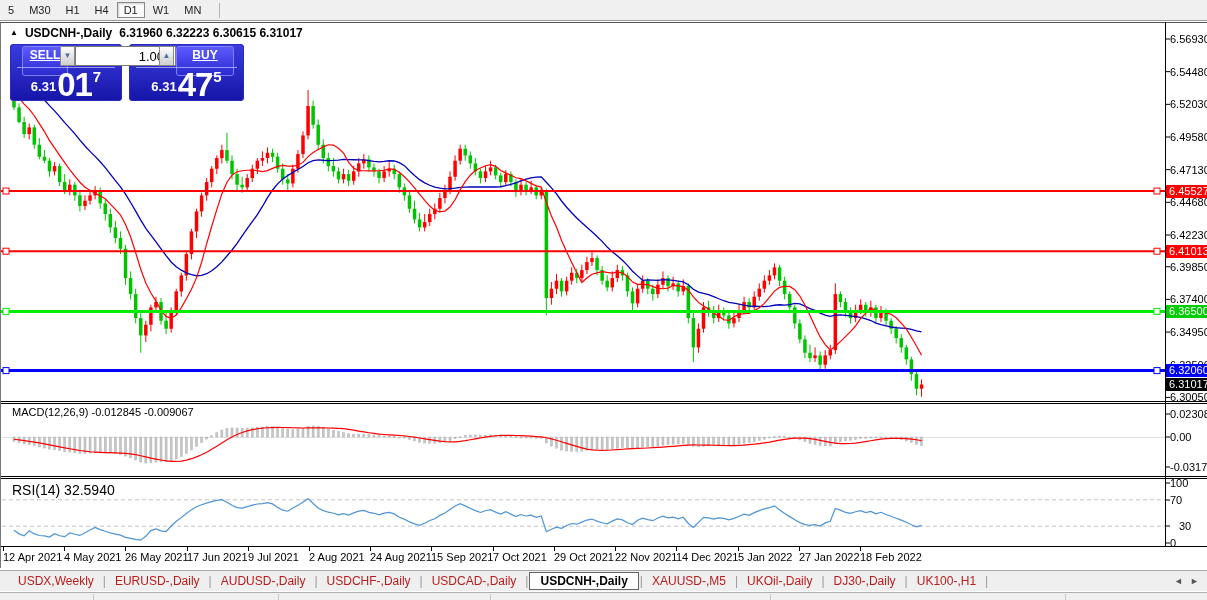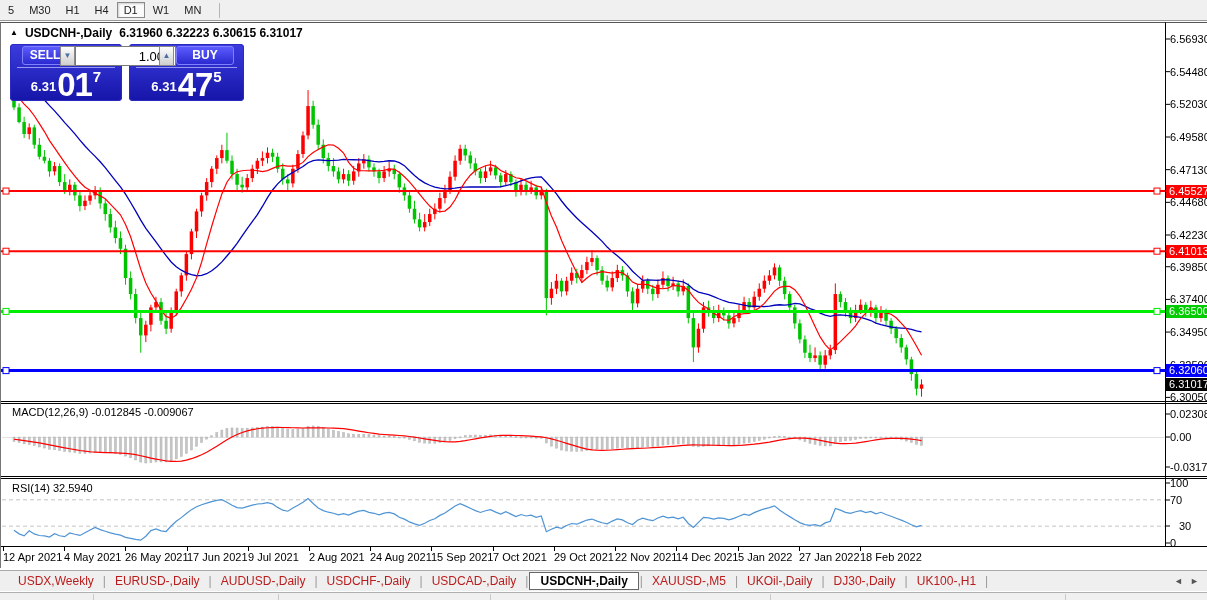--- a/index.html
+++ b/index.html
@@ -16,41 +16,41 @@
   
   #chart-header{position:absolute;left:10px;top:26px;font-size:12px;font-weight:700;color:#000;
                 display:flex;gap:7px;align-items:center;z-index:4;}
   #chart-header .tri{font-size:8px;line-height:12px;}
   
   #trade-panel{position:absolute;left:10px;top:44px;width:234px;height:57px;z-index:5;}
   .tp-block{position:absolute;top:0;height:57px;border-radius:4px;
             background:linear-gradient(#3c3ce0,#1515a8);box-shadow:inset 0 0 0 1px #2a2ac0;}
   #tp-left{left:0;width:112px;}
   #tp-right{left:119px;width:115px;}
-  .tp-btn{position:absolute;top:2px;height:19px;background:linear-gradient(#5b5bff,#2a2ad0);
+  .tp-btn{position:absolute;top:2px;height:30px;background:linear-gradient(#5b5bff,#2a2ad0);
           border:1px solid #8080ff;border-radius:3px;color:#fff;font-size:12px;font-weight:700;
-          text-align:center;line-height:17px;cursor:pointer;box-sizing:border-box;}
+          text-align:center;line-height:17px;cursor:pointer;box-sizing:border-box;text-decoration:underline;}
   #sell-btn{left:12px;width:46px;}
   #buy-btn{right:10px;width:58px;}
   .tp-div{position:absolute;left:7px;right:7px;top:23px;height:1px;background:rgba(190,190,255,.75);}
   .tp-price{position:absolute;left:0;right:0;top:24px;bottom:0;display:flex;align-items:flex-end;
             justify-content:center;color:#fff;padding-bottom:3px;}
   .tp-prefix{font-size:13px;font-weight:700;margin-bottom:4px;}
   .tp-big{font-size:33px;font-weight:700;line-height:27px;margin:0 1px;letter-spacing:-1px;}
   .tp-sup{font-size:15px;font-weight:700;margin-bottom:13px;}
   #vol-down,#vol-up{position:absolute;top:2px;width:15px;height:20px;z-index:6;box-sizing:border-box;
         background:linear-gradient(#fdfdfd,#cfcfcf);border:1px solid #8a8a8a;font-size:8px;color:#4a6fa5;
         text-align:center;line-height:18px;cursor:pointer;}
   #vol-down{left:50px;} #vol-up{left:149px;}
   #vol-input{position:absolute;left:65px;top:2px;width:101px;height:20px;z-index:6;box-sizing:border-box;
         border:1px solid #7a7a7a;background:#fff;font-size:13px;font-family:"Liberation Sans",sans-serif;
         text-align:right;padding-right:11px;}
   
   #macd-label{position:absolute;left:12px;top:406px;font-size:11px;color:#000;z-index:4;}
-  #rsi-label{position:absolute;left:12px;top:482px;font-size:11px;color:#000;z-index:4;}
+  #rsi-label{position:absolute;left:12px;top:482px;font-size:14px;color:#000;z-index:4;}
   
   .ptick{position:absolute;left:1170px;width:37px;font-size:11px;color:#000;z-index:2;}
   .badge{position:absolute;left:1166px;width:41px;height:13px;font-size:11px;line-height:13px;
          color:#fff;padding-left:3px;z-index:3;}
   .mtick,.rtick{position:absolute;left:1170px;font-size:11px;color:#000;z-index:2;}
   .dlabel{position:absolute;top:551px;font-size:11px;color:#000;z-index:2;white-space:nowrap;}
   
   #tab-bar{position:absolute;left:0;top:570px;right:0;height:21px;background:#efefef;border-top:1px solid #aaa;
            display:flex;align-items:center;padding-left:10px;font-size:12px;color:#333;box-sizing:border-box;}
   .tab{padding:2px 8px;cursor:pointer;color:#b91c1c;white-space:nowrap;}

